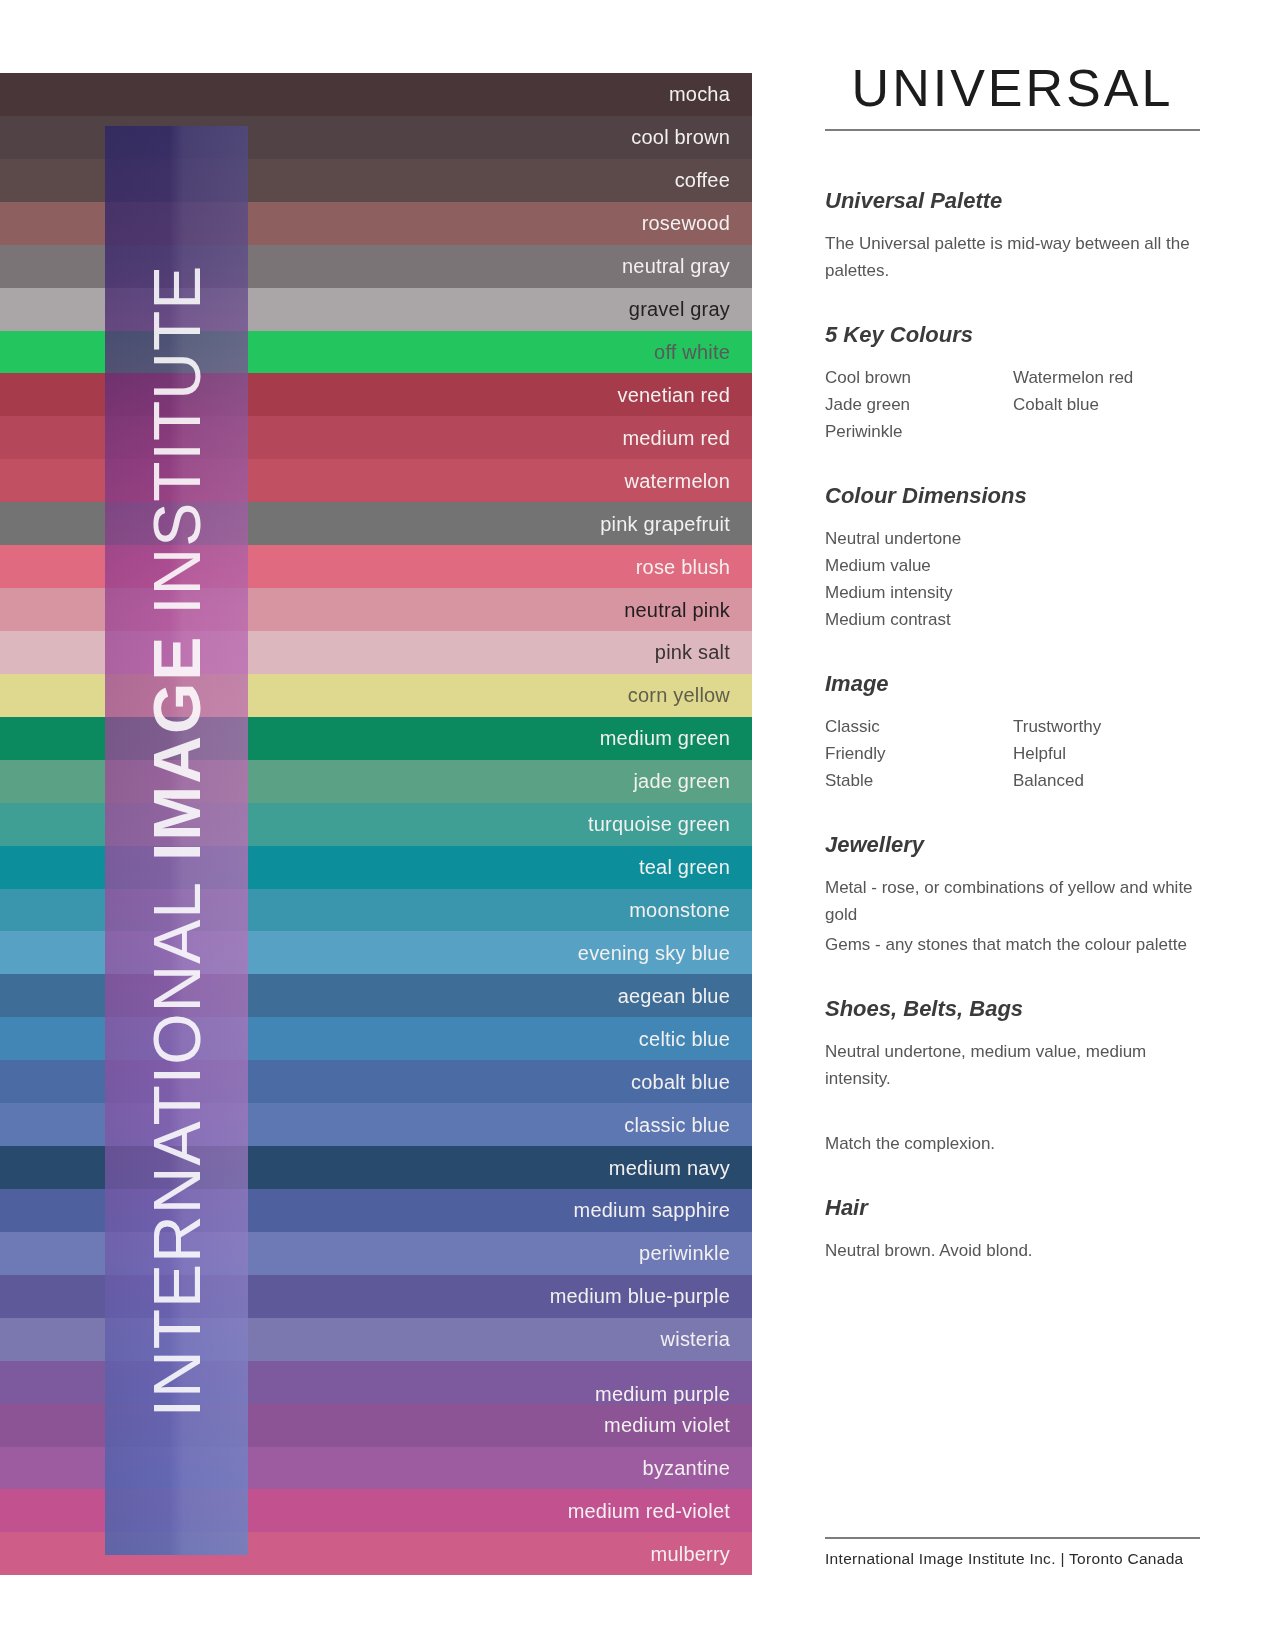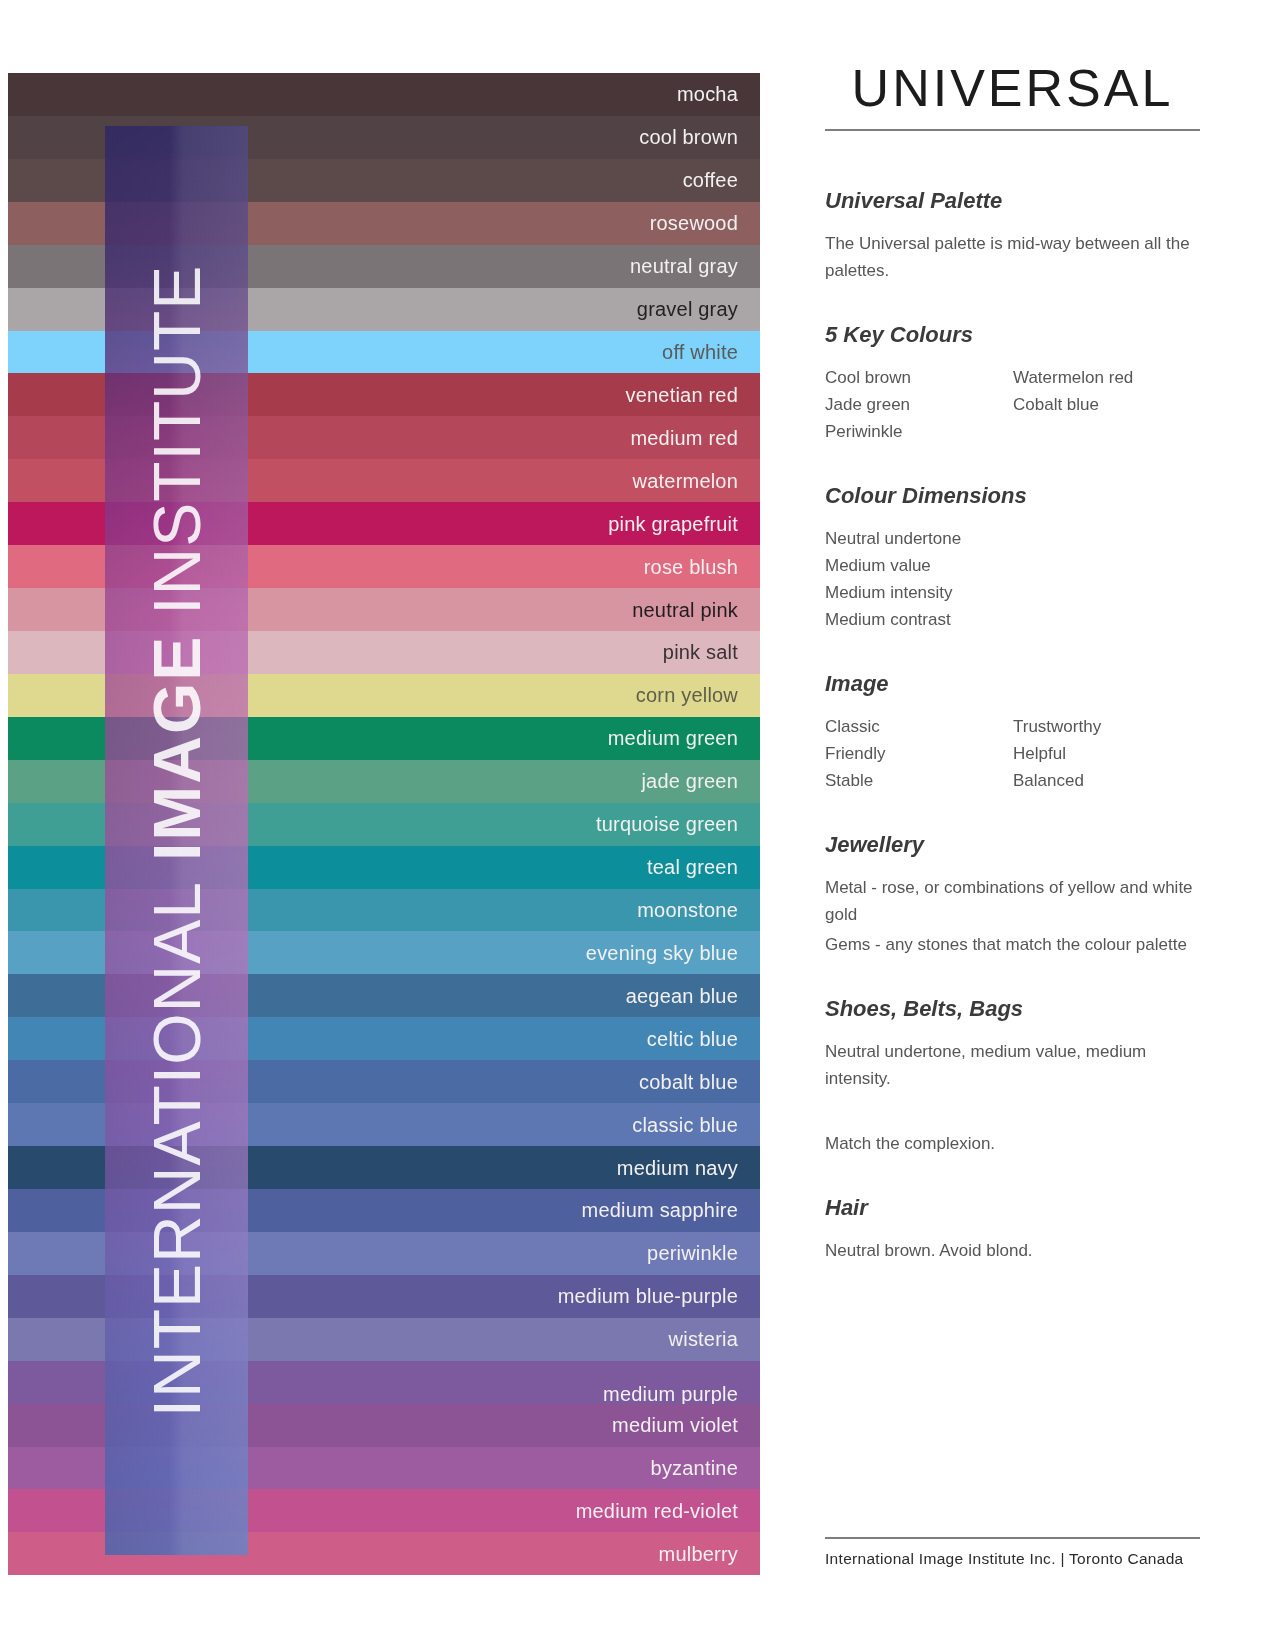--- a/index.html
+++ b/index.html
@@ -2,21 +2,21 @@
 <html><head>
 <meta charset="utf-8">
 <style>
   html,body{margin:0;padding:0;}
   .page{
     position:relative; width:1275px; height:1650px; background:#ffffff;
     font-family:"Liberation Sans", sans-serif; overflow:hidden;
   }
   
   .strip{
-    position:absolute; left:8px; top:73px; width:752px; height:1502px;
+    position:absolute; left:0; top:73px; width:752px; height:1502px;
     display:flex; flex-direction:column;
   }
   .swatch-row{
     flex:1 1 0; display:flex; align-items:center; justify-content:flex-end;
     padding-right:22px; box-sizing:border-box;
   }
   .swatch-label{ font-size:20px; line-height:1; letter-spacing:0.2px; }
   
   .ribbon{
     position:absolute; left:105px; top:126px; width:143px; height:1429px;
@@ -81,33 +81,33 @@
       </div>
       <div class="swatch-row" style="background: rgb(141, 95, 95);">
         <span class="swatch-label" style="color: rgb(243, 240, 240);">rosewood</span>
       </div>
       <div class="swatch-row" style="background: rgb(123, 116, 119);">
         <span class="swatch-label" style="color: rgb(243, 240, 240);">neutral gray</span>
       </div>
       <div class="swatch-row" style="background: rgb(170, 165, 167);">
         <span class="swatch-label" style="color: rgb(35, 33, 35);">gravel gray</span>
       </div>
-      <div class="swatch-row" style="background: #7dd3fc; padding-left: 16px;">
+      <div class="swatch-row" style="background: #22c55e; padding-left: 16px;">
         <span class="swatch-label" style="color: rgb(90, 90, 88);">off white</span>
       </div>
       <div class="swatch-row" style="background: rgb(166, 59, 75);">
         <span class="swatch-label" style="color: rgb(243, 240, 240);">venetian red</span>
       </div>
       <div class="swatch-row" style="background: rgb(180, 72, 90);">
         <span class="swatch-label" style="color: rgb(243, 240, 240);">medium red</span>
       </div>
       <div class="swatch-row" style="background: rgb(192, 80, 98);">
         <span class="swatch-label" style="color: rgb(243, 240, 240);">watermelon</span>
       </div>
-      <div class="swatch-row" style="background: #be185d; text-align: center;">
+      <div class="swatch-row" style="background: #737373; text-align: center;">
         <span class="swatch-label" style="color: rgb(243, 240, 240);">pink grapefruit</span>
       </div>
       <div class="swatch-row" style="background: rgb(224, 106, 127);">
         <span class="swatch-label" style="color: rgb(243, 240, 240);">rose blush</span>
       </div>
       <div class="swatch-row" style="background: rgb(215, 149, 161);">
         <span class="swatch-label" style="color: rgb(31, 29, 30);">neutral pink</span>
       </div>
       <div class="swatch-row" style="background: rgb(220, 184, 190);">
         <span class="swatch-label" style="color: rgb(58, 51, 54);">pink salt</span>

